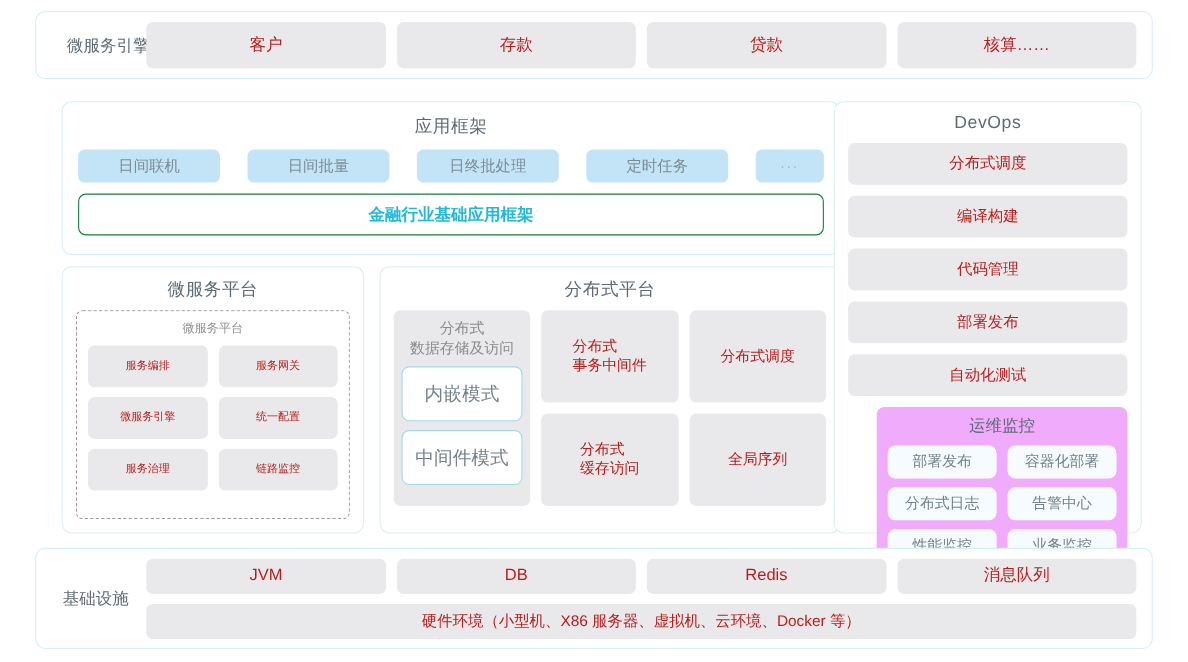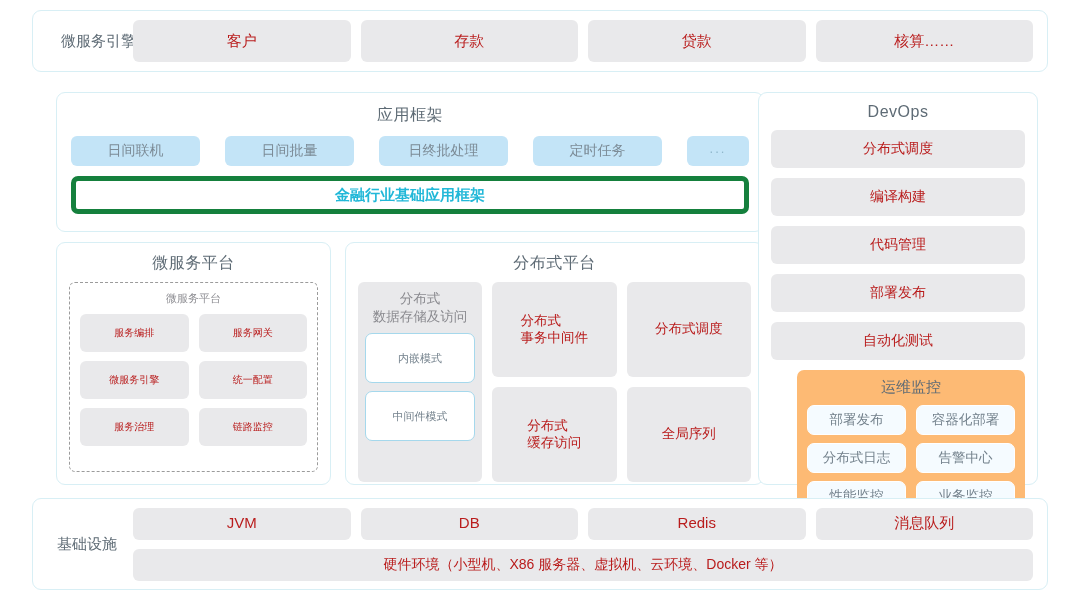--- a/index.html
+++ b/index.html
@@ -77,21 +77,21 @@
 
   
   .app-frame { position: absolute; left: 0; top: 0; width: 708px; height: 140px; padding: 12px 14px 12px; }
   .app-frame .panel-title { margin-bottom: 10px; }
   .app-frame .chips { display: flex; gap: 25px; margin-bottom: 10px; }
   .app-frame .chips .blue-box { height: 30px; font-size: 14px; }
   .app-frame .chips .blue-box.w1 { flex: 1; }
   .app-frame .chips .blue-box.dots { width: 62px; flex: none; color: #8fb7cb; font-size: 13px; letter-spacing: 2px; padding-bottom: 6px;}
   .framework-bar {
     height: 38px;
-    border: 5px solid #15803d;
+    border: 1px solid #15803d;
     border-radius: 7px;
     background: #ffffff;
     display: flex; align-items: center; justify-content: center;
     color: #22b8d8; font-size: 15px; font-weight: bold;
   }
 
   
   .ms-panel { position: absolute; left: 0; top: 150px; width: 275px; height: 243px; padding: 10px 12px 12px; }
   .ms-panel .panel-title { margin-bottom: 8px; }
   .ms-dashed {
@@ -100,37 +100,37 @@
     padding: 8px 10px 10px;
     height: 190px;
   }
   .ms-dashed .mini-title { text-align: center; color: #8e8e93; font-size: 11px; margin-bottom: 8px; }
   .ms-grid { display: grid; grid-template-columns: 1fr 1fr; gap: 9px 10px; }
   .ms-grid .gray-box { height: 38px; font-size: 10px; }
 
   
   .dist-panel { position: absolute; left: 289px; top: 150px; width: 419px; height: 243px; padding: 10px 12px 12px; }
   .dist-panel .panel-title { margin-bottom: 8px; }
-  .dist-body { display: flex; gap: 10px; height: 200px; border-radius: 29px; }
+  .dist-body { display: flex; gap: 10px; height: 178px; border-radius: 29px; }
   .dist-col-1 { width: 124px; flex: none; background: #e9e9eb; border-radius: 6px; padding: 8px 7px; display: flex; flex-direction: column; }
   .dist-col-1 .lbl { color: #8a8a8f; font-size: 13.5px; text-align: center; line-height: 1.3; margin-bottom: 8px; }
-  .dist-col-1 .white-outline-box { height: 50px; font-size: 11px; margin-bottom: 8px; }
+  .dist-col-1 .white-outline-box { height: 50px; font-size: 17px; margin-bottom: 8px; }
   .dist-col-1 .white-outline-box:last-child { margin-bottom: 0; }
   .dist-rest { flex: 1; display: grid; grid-template-columns: 1fr 1fr; grid-template-rows: 1fr 1fr; gap: 10px; }
   .dist-rest .gray-box { font-size: 13.5px; }
 
   
   .devops { position: absolute; left: 0; top: 0; width: 280px; height: 393px; padding: 10px 12px 12px; }
   .devops .panel-title { margin-bottom: 9px; }
   .devops .full-box { height: 38px; font-size: 14px; margin-bottom: 10px; }
   .devops .pair { display: grid; grid-template-columns: 1fr; gap: 10px; margin-bottom: 10px; }
   .devops .pair .gray-box { height: 38px; font-size: 14px; }
 
   .ops-panel {
-    background: #fdba74;
+    background: #f0abfc;
     border-radius: 7px;
     padding: 8px 10px 10px;
     margin-left: 26px;
   }
   .ops-panel .ops-title { text-align: center; color: #5e6b75; font-size: 15px; margin-bottom: 8px; }
   .ops-grid { display: grid; grid-template-columns: 1fr 1fr; gap: 8px 10px; }
   .ops-grid .white-outline-box { height: 30px; font-size: 13.5px; border-color: #ffffff; background: #f5fbff; }
 
   
   .row-infra {

